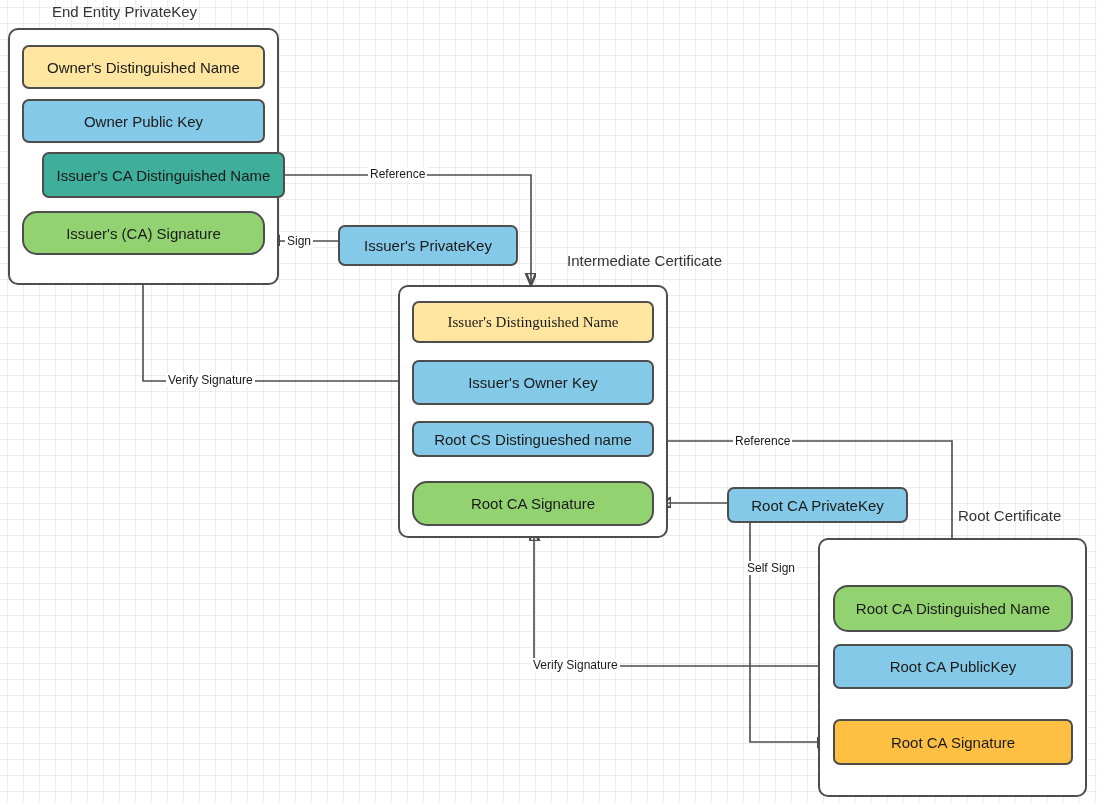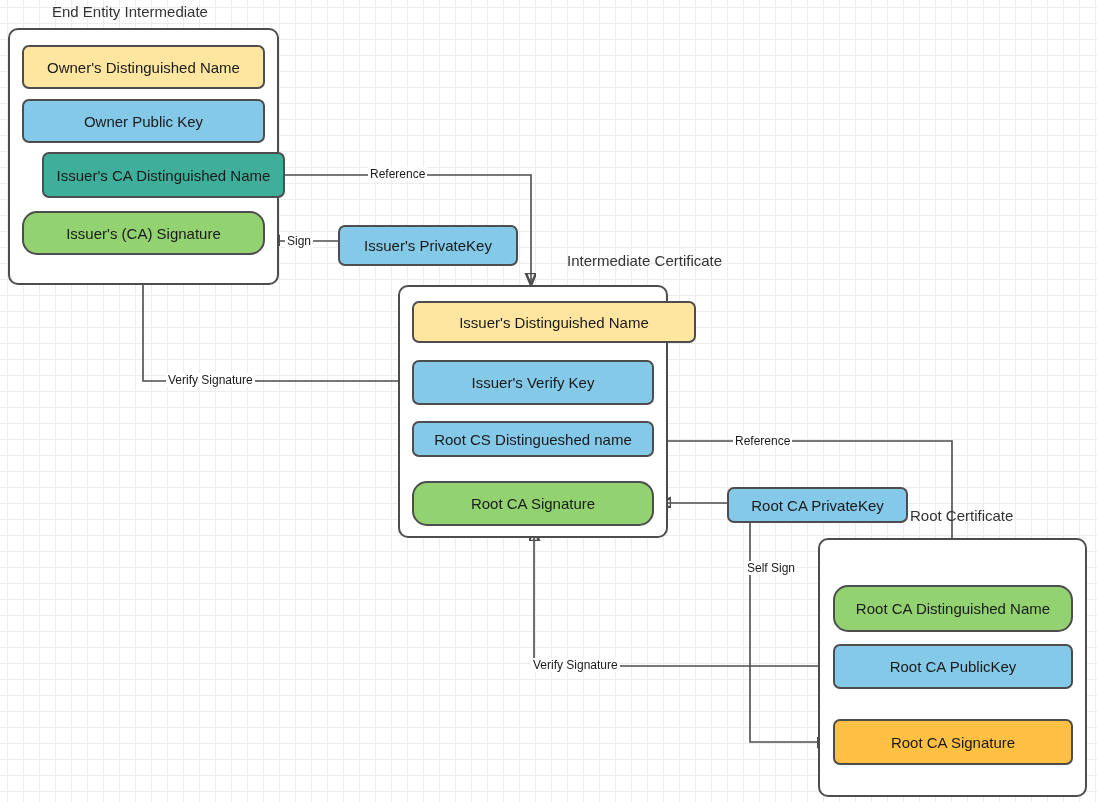--- a/index.html
+++ b/index.html
@@ -105,49 +105,49 @@
 
     <path d="M654,441 L952,441 L952,585" marker-end="url(#arrow)"></path>
 
     <path d="M727,503 L659,503" marker-end="url(#arrow)"></path>
 
     <path d="M750,519 L750,742 L829,742" marker-end="url(#arrow)"></path>
 
     <path d="M832,666 L534,666 L534,529" marker-end="url(#arrow)"></path>
   </svg>
 
-  <div class="cert-title" style="left:52px; top:3px;">End Entity Intermediate</div>
+  <div class="cert-title" style="left:52px; top:3px;">End Entity PrivateKey</div>
 
   <div class="cert-box" style="left:8px; top:28px; width:271px; height:257px;"></div>
 
   <div class="chip c-yellow" style="left:22px; top:45px; width:243px; height:44px;">Owner's Distinguished Name</div>
 
   <div class="chip c-blue" style="left:22px; top:99px; width:243px; height:44px;">Owner Public  Key</div>
 
   <div class="chip c-teal" style="left:22px; top:152px; width:243px; height:46px;margin-left:20px;">Issuer's CA Distinguished Name</div>
 
   <div class="chip c-green" style="left:22px; top:211px; width:243px; height:44px;">Issuer's (CA) Signature</div>
 
   <div class="chip c-blue" style="left:338px; top:225px; width:180px; height:41px;">Issuer's PrivateKey</div>
 
   <div class="cert-title" style="left:567px; top:252px;">Intermediate Certificate</div>
 
   <div class="cert-box" style="left:398px; top:285px; width:270px; height:253px;"></div>
 
-  <div class="chip c-yellow" style="left:412px; top:301px; width:284px; height:42px;">Issuer's Distinguished Name</div>
+  <div class="chip c-yellow" style="left:412px; top:301px; width:242px; height:42px;font-family:Liberation Serif, serif;">Issuer's Distinguished Name</div>
 
-  <div class="chip c-blue" style="left:412px; top:360px; width:242px; height:45px;">Issuer's Verify  Key</div>
+  <div class="chip c-blue" style="left:412px; top:360px; width:242px; height:45px;">Issuer's Owner  Key</div>
 
   <div class="chip c-blue" style="left:412px; top:421px; width:242px; height:30px;text-align:center;">Root CS Distingueshed name</div>
 
   <div class="chip c-green" style="left:412px; top:481px; width:242px; height:45px;">Root CA Signature</div>
 
   <div class="chip c-blue" style="left:727px; top:487px; width:181px; height:33px;">Root CA PrivateKey</div>
 
-  <div class="cert-title" style="left:910px; top:507px;">Root Certificate</div>
+  <div class="cert-title" style="left:958px; top:507px;">Root Certificate</div>
 
   <div class="cert-box" style="left:818px; top:538px; width:269px; height:259px;"></div>
 
   <div class="chip c-green" style="left:833px; top:585px; width:240px; height:47px;">Root CA Distinguished Name</div>
 
   <div class="chip c-blue" style="left:833px; top:644px; width:240px; height:45px;">Root CA PublicKey</div>
 
   <div class="chip c-orange" style="left:833px; top:719px; width:240px; height:46px;">Root CA Signature</div>
 
   <div class="edge-label" style="left:368px; top:167px;">Reference</div>

